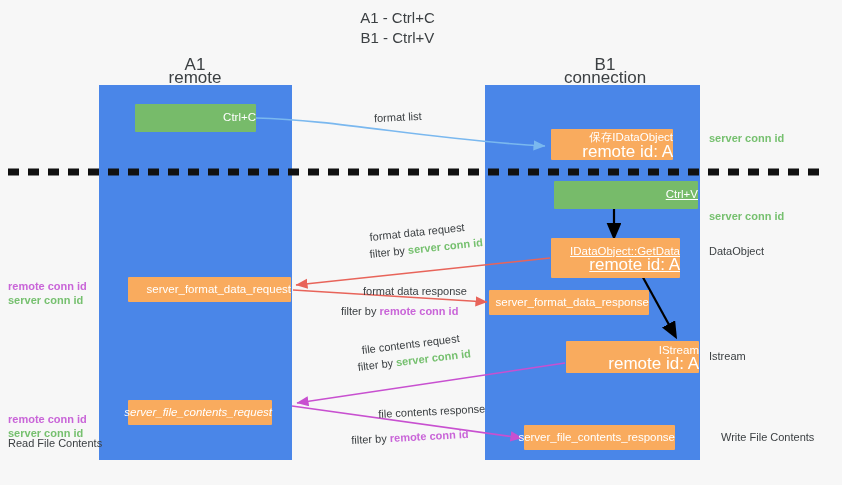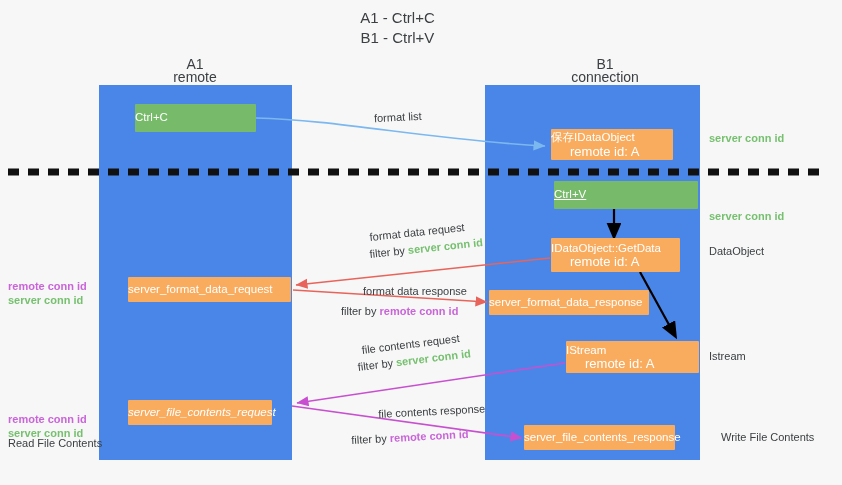--- a/index.html
+++ b/index.html
@@ -39,48 +39,48 @@
     font-size: 15px;
     line-height: 20px;
     color: #3c4043;
     white-space: pre;
   }
 
   
   .col-head {
     position: absolute;
     text-align: center;
-    font-size: 14px;
+    font-size: 17px;
     line-height: 13px;
     color: #3c4043;
   }
 
   
   .lane {
     position: absolute;
     background: #4a86e8;
   }
 
   
   .node {
     position: absolute;
     box-sizing: border-box;
     display: flex;
     flex-direction: column;
-    align-items: flex-start;
+    align-items: flex-end;
     justify-content: center;
     text-align: center;
     color: #ffffff;
     font-size: 11.5px;
     line-height: 13.5px;
     border-radius: 1px;
   }
   .node.green { background: #6aa84f; background: #77bb6a; }
   .node.orange { background: #f9ad5f; background: #f9ab5e; }
-  .node .l2 { font-size: 13px; margin-left: 19px; }
+  .node .l2 { font-size: 17px; margin-left: 19px; }
 
   
   .lbl {
     position: absolute;
     font-size: 11px;
     line-height: 13.5px;
     color: #3c4043;
     white-space: nowrap;
   }
   .rot-sm { transform-origin: left top; }
@@ -149,21 +149,21 @@
 
   <div class="node orange" style="left:551px; top:129px; width:122px; height:31px;">
     <span>保存IDataObject</span>
     <span class="l2">remote id: A</span>
   </div>
 
   <div class="node green" style="left:554px; top:181px; width:144px; height:28px;text-decoration:underline;">
     <span>Ctrl+V</span>
   </div>
 
-  <div class="node orange" style="left:551px; top:238px; width:129px; height:34px;">
+  <div class="node orange" style="left:551px; top:238px; width:129px; height:40px;text-decoration:underline;">
     <span>IDataObject::GetData</span>
     <span class="l2">remote id: A</span>
   </div>
 
   <div class="node orange" style="left:566px; top:341px; width:133px; height:32px;">
     <span>IStream</span>
     <span class="l2">remote id: A</span>
   </div>
 
   <div class="node orange" style="left:128px; top:277px; width:163px; height:25px;">

